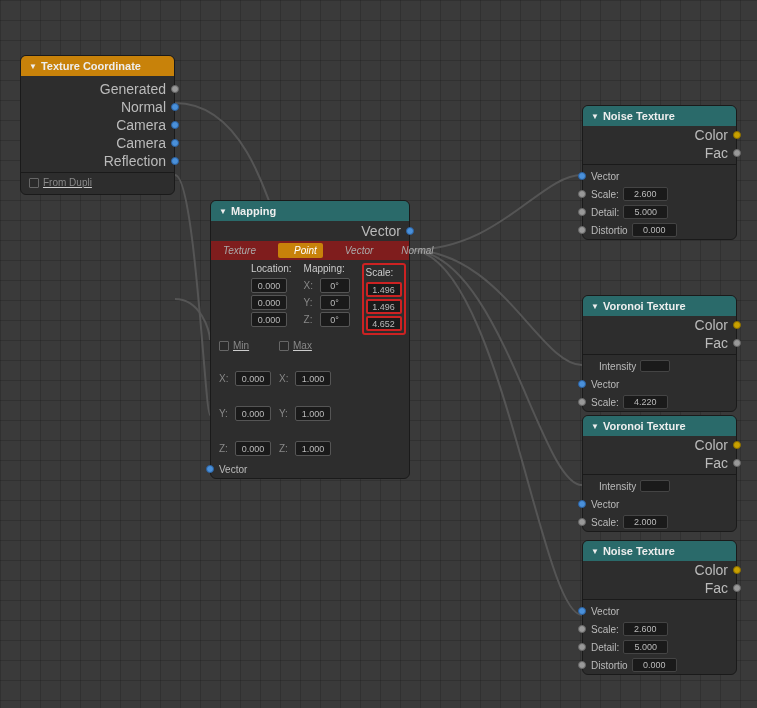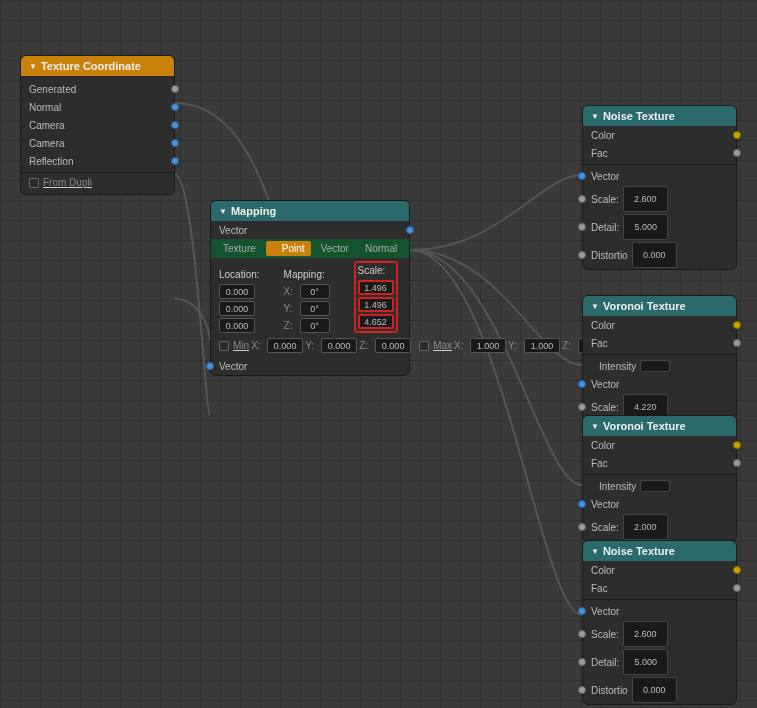--- a/index.html
+++ b/index.html
@@ -131,23 +131,24 @@
       top: 540px;
       width: 155px;
     }
 
     .node-noise-bottom .node-header {
       background: #2a6a6a;
     }
 
     .mapping-tabs {
       display: flex;
-      gap: 4px;
+      gap: 16px;
       padding: 2px 6px;
-      background: #14532d;
+      background: #7f1d1d;
+      font-style: italic;
     }
 
     .mapping-tab {
       padding: 2px 6px;
       font-size: 10px;
       border-radius: 2px;
       color: #aaa;
       cursor: pointer;
     }
 
@@ -156,24 +157,25 @@
       color: #fff;
       padding-left: 16px;
     }
 
     .mapping-fields {
       padding: 3px 8px;
     }
 
     .mapping-fields-row {
       display: flex;
-      align-items: flex-end;
-      gap: 24px;
+      align-items: flex-start;
+      gap: 12px;
       font-size: 10px;
       color: #aaa;
+      margin-left: 32px;
     }
 
     .mapping-col {
       display: flex;
       flex-direction: column;
       gap: 2px;
     }
 
     .mapping-col-header {
       font-size: 10px;
@@ -243,29 +245,30 @@
     }
 
     .minmax-row {
       display: flex;
       gap: 8px;
       padding: 2px 8px;
     }
 
     .minmax-col {
       display: flex;
-      flex-direction: row;
-      gap: 2px;
+      flex-direction: column;
+      gap: 20px;
     }
 
     .node-output-row {
       display: flex;
+      justify-content: flex-end;
       align-items: center;
       padding: 1px 8px;
-      font-size: 10px;
+      font-size: 14px;
       color: #bbb;
       position: relative;
       min-height: 18px;
     }
 
     .node-input-row {
       display: flex;
       align-items: center;
       padding: 1px 8px;
       font-size: 10px;
@@ -276,21 +279,21 @@
 
     .value-display {
       background: #1a1a1a;
       border: 1px solid #444;
       border-radius: 2px;
       color: #bbb;
       font-size: 9px;
       padding: 1px 16px;
       text-align: center;
       width: 45px;
-      height: 26px;
+      height: 14px;
       display: inline-flex;
       align-items: center;
       justify-content: center;
     }
 
     
     .connections-svg {
       position: absolute;
       top: 0;
       left: 0;

